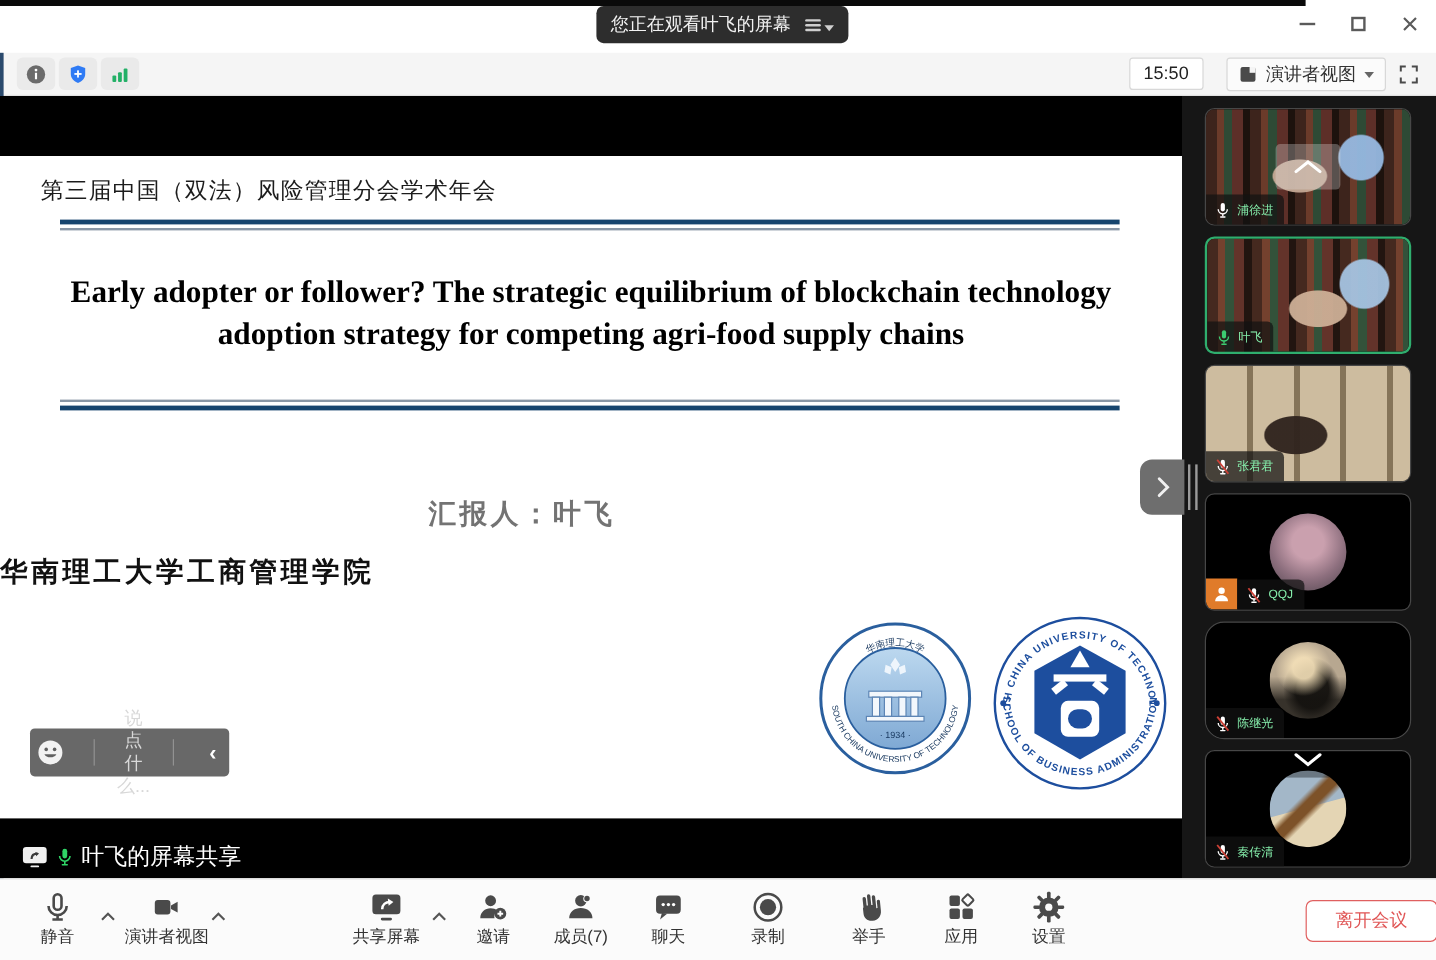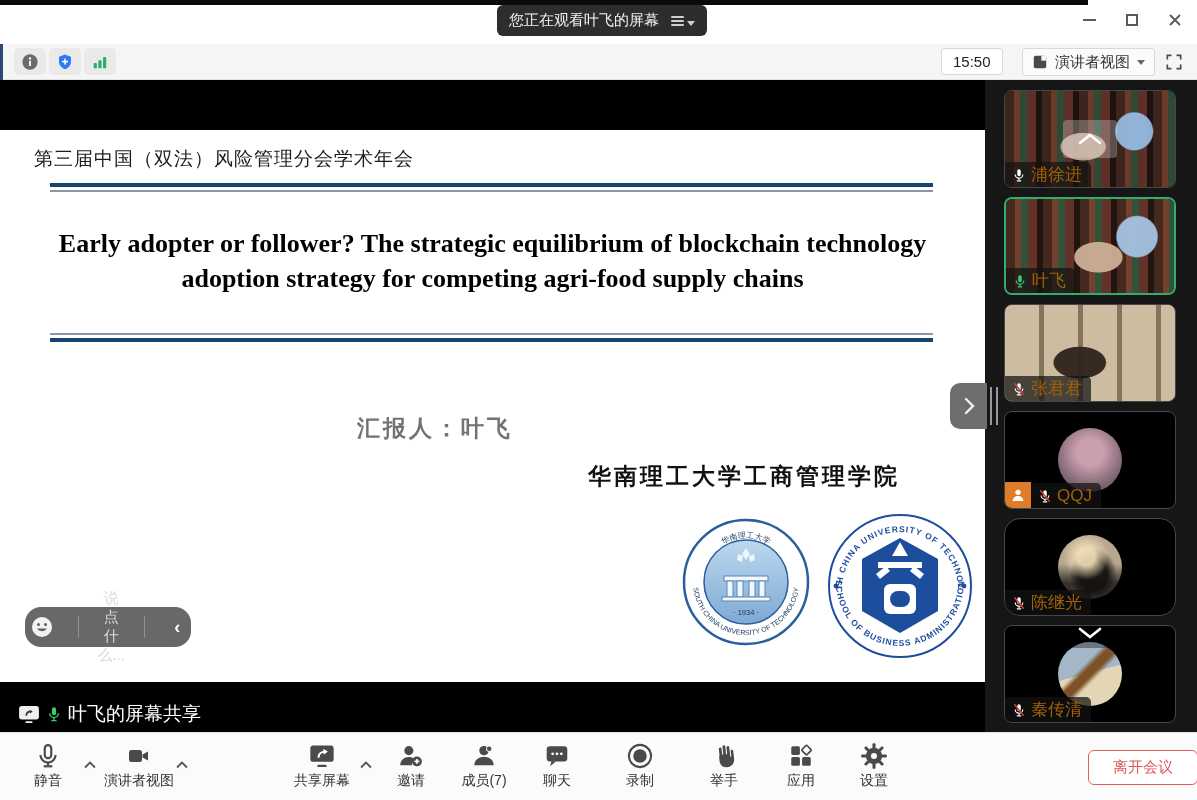--- a/index.html
+++ b/index.html
@@ -39,27 +39,27 @@
   .conf-title { position:absolute; left:34px; top:16px; font-size:19px; color:#1c1c1c; letter-spacing:1px; }
   .rule { position:absolute; left:50px; right:52px; }
   .rule-top .thick { height:4px; background:#17456e; }
   .rule-top .thin  { height:2px; background:#8a97a6; margin-top:3px; }
   .rule-bot .thin  { height:2px; background:#8a97a6; }
   .rule-bot .thick { height:4px; background:#17456e; margin-top:3px; }
   .rule1 { top:53px; } .rule2 { top:203px; }
   .paper-title { position:absolute; left:55px; right:55px; top:96px; text-align:center;
     font-family:"Liberation Serif", serif; font-weight:bold; font-size:26px; line-height:1.35; color:#000; }
   .presenter { position:absolute; left:0; width:870px; top:283px; text-align:center; font-size:23px; font-weight:bold; color:#737373; letter-spacing:3px; }
-  .affiliation { position:absolute; left:0; width:900px; top:331px; text-align:right; font-size:23px; font-weight:bold; color:#111; letter-spacing:3px; }
+  .affiliation { position:absolute; left:0; width:900px; top:331px; text-align:left; font-size:23px; font-weight:bold; color:#111; letter-spacing:3px; }
   .logo1 { position:absolute; left:680px; top:386px; }
   .logo2 { position:absolute; left:826px; top:382px; }
 
   
   .chat-pill { position:absolute; left:25px; top:527px; width:166px; height:40px; background:rgba(96,96,96,.95);
-    border-radius:16px; display:flex; align-items:center; z-index:4;gap:19px; }
+    border-radius:4px; display:flex; align-items:center; z-index:4;gap:19px; }
   .cp-emoji { width:42px; display:flex; justify-content:center; cursor:pointer; }
   .cp-div { width:1px; height:22px; background:rgba(255,255,255,.28); }
   .cp-text { flex:1; text-align:center; color:#d8d8d8; font-size:15px; cursor:text; }
   .cp-collapse { width:34px; text-align:center; color:#fff; font-size:18px; font-weight:bold; cursor:pointer; }
 
   .share-banner { position:absolute; left:18px; bottom:5px; display:flex; align-items:center; gap:6px; }
   .share-banner-text { color:#fff; font-size:19px; }
 
   
   .collapse-handle { position:absolute; left:950px; top:383px; width:37px; height:46px; background:#6e6e6e;
@@ -90,21 +90,21 @@
   .av4 { background: radial-gradient(circle at 50% 38%, #caa0ae 0 26%, #8d6f7e 60%, #4e434c 100%); }
   .av5 { background:
       radial-gradient(circle at 44% 34%, rgba(245,225,185,.9) 0 16%, rgba(245,225,185,0) 42%),
       radial-gradient(ellipse at 55% 62%, rgba(20,18,15,.95) 0 28%, rgba(20,18,15,0) 48%),
       linear-gradient(180deg,#b7a790 0 45%, #37322b 75%); }
   .av6 { background:
       linear-gradient(135deg, rgba(0,0,0,0) 38%, #7d5229 44% 52%, rgba(0,0,0,0) 58%),
       linear-gradient(165deg,#a3b7c8 0 48%, #e4d5b4 49% 100%); }
   .nametag { position:absolute; left:0; bottom:0; height:25px; background:rgba(18,18,18,.72);
     display:flex; align-items:center; gap:5px; padding:0 9px 0 7px; border-radius:0 5px 0 0; }
-  .nametag span { color:#a16207; font-size:17px; white-space:nowrap;text-align:right; }
+  .nametag span { color:#86efac; font-size:10px; white-space:nowrap;text-align:right; }
   .nametag.offset { left:26px; }
   .badge-person { position:absolute; left:0; bottom:0; width:26px; height:26px; background:#e07b2a;
     display:flex; align-items:center; justify-content:center; border-radius:0 0 0 6px; }
   .scroll-up { position:absolute; left:50%; top:50%; transform:translate(-50%,-50%); width:54px; height:38px;
     background:rgba(230,230,230,.30); border-radius:4px; display:flex; align-items:center; justify-content:center; cursor:pointer; }
   .scroll-down { position:absolute; left:50%; top:0; transform:translateX(-50%); width:100%; height:22px;
     background:rgba(0,0,0,.35); display:flex; align-items:flex-start; justify-content:center; cursor:pointer; }
 
   
   .bottombar { position:absolute; left:0; top:732px; width:100%; height:68px; background:#fbfbfb; border-top:1px solid #e3e3e3; }

